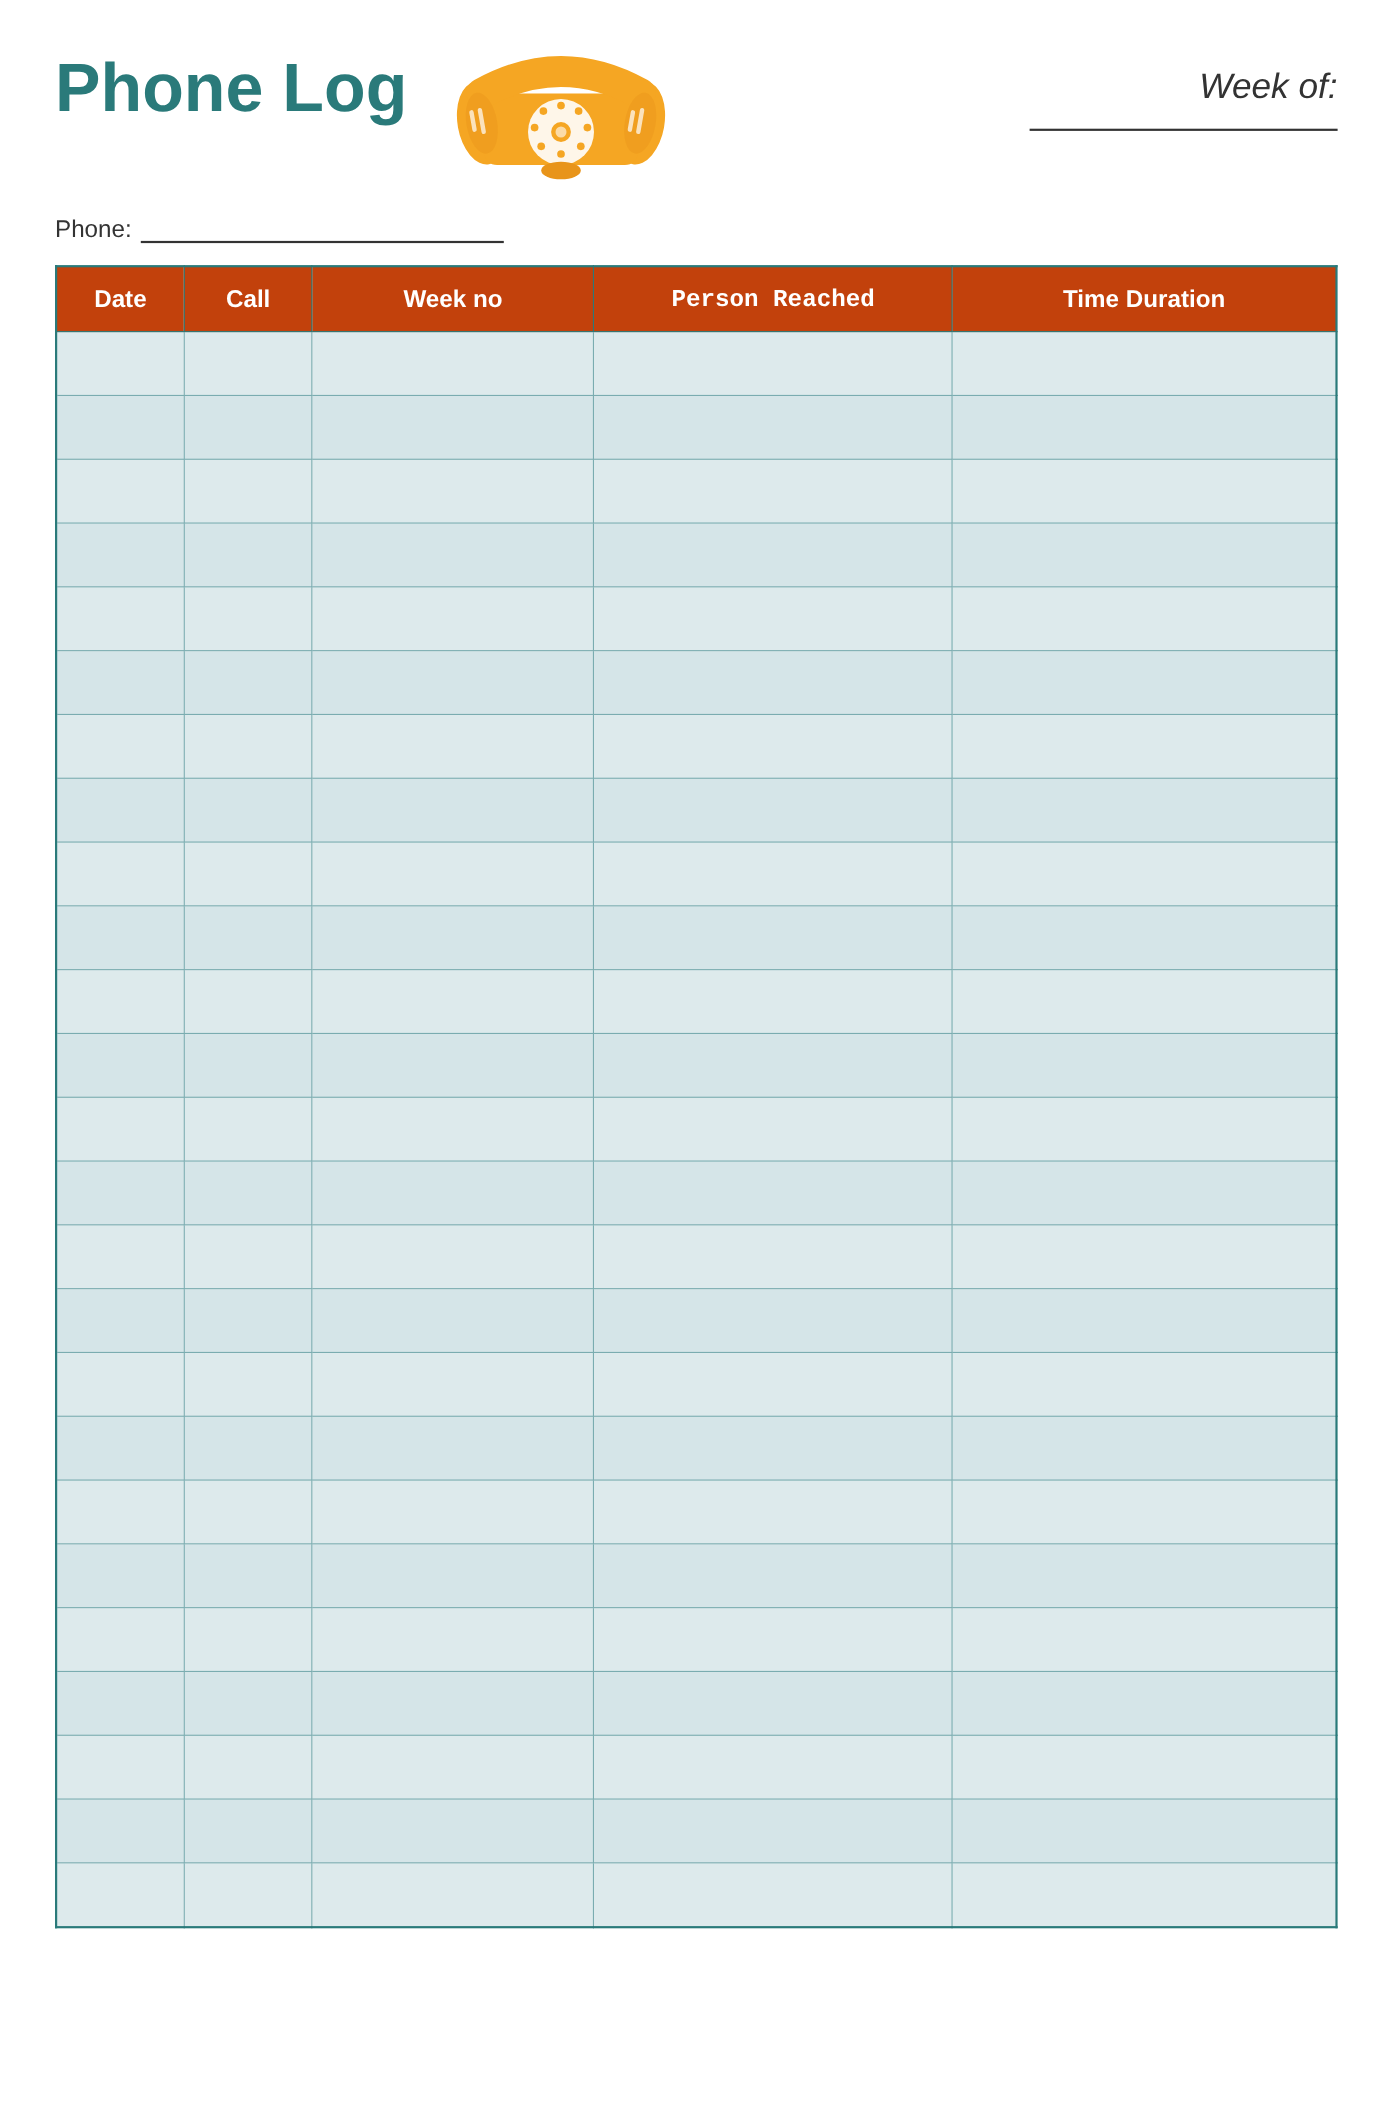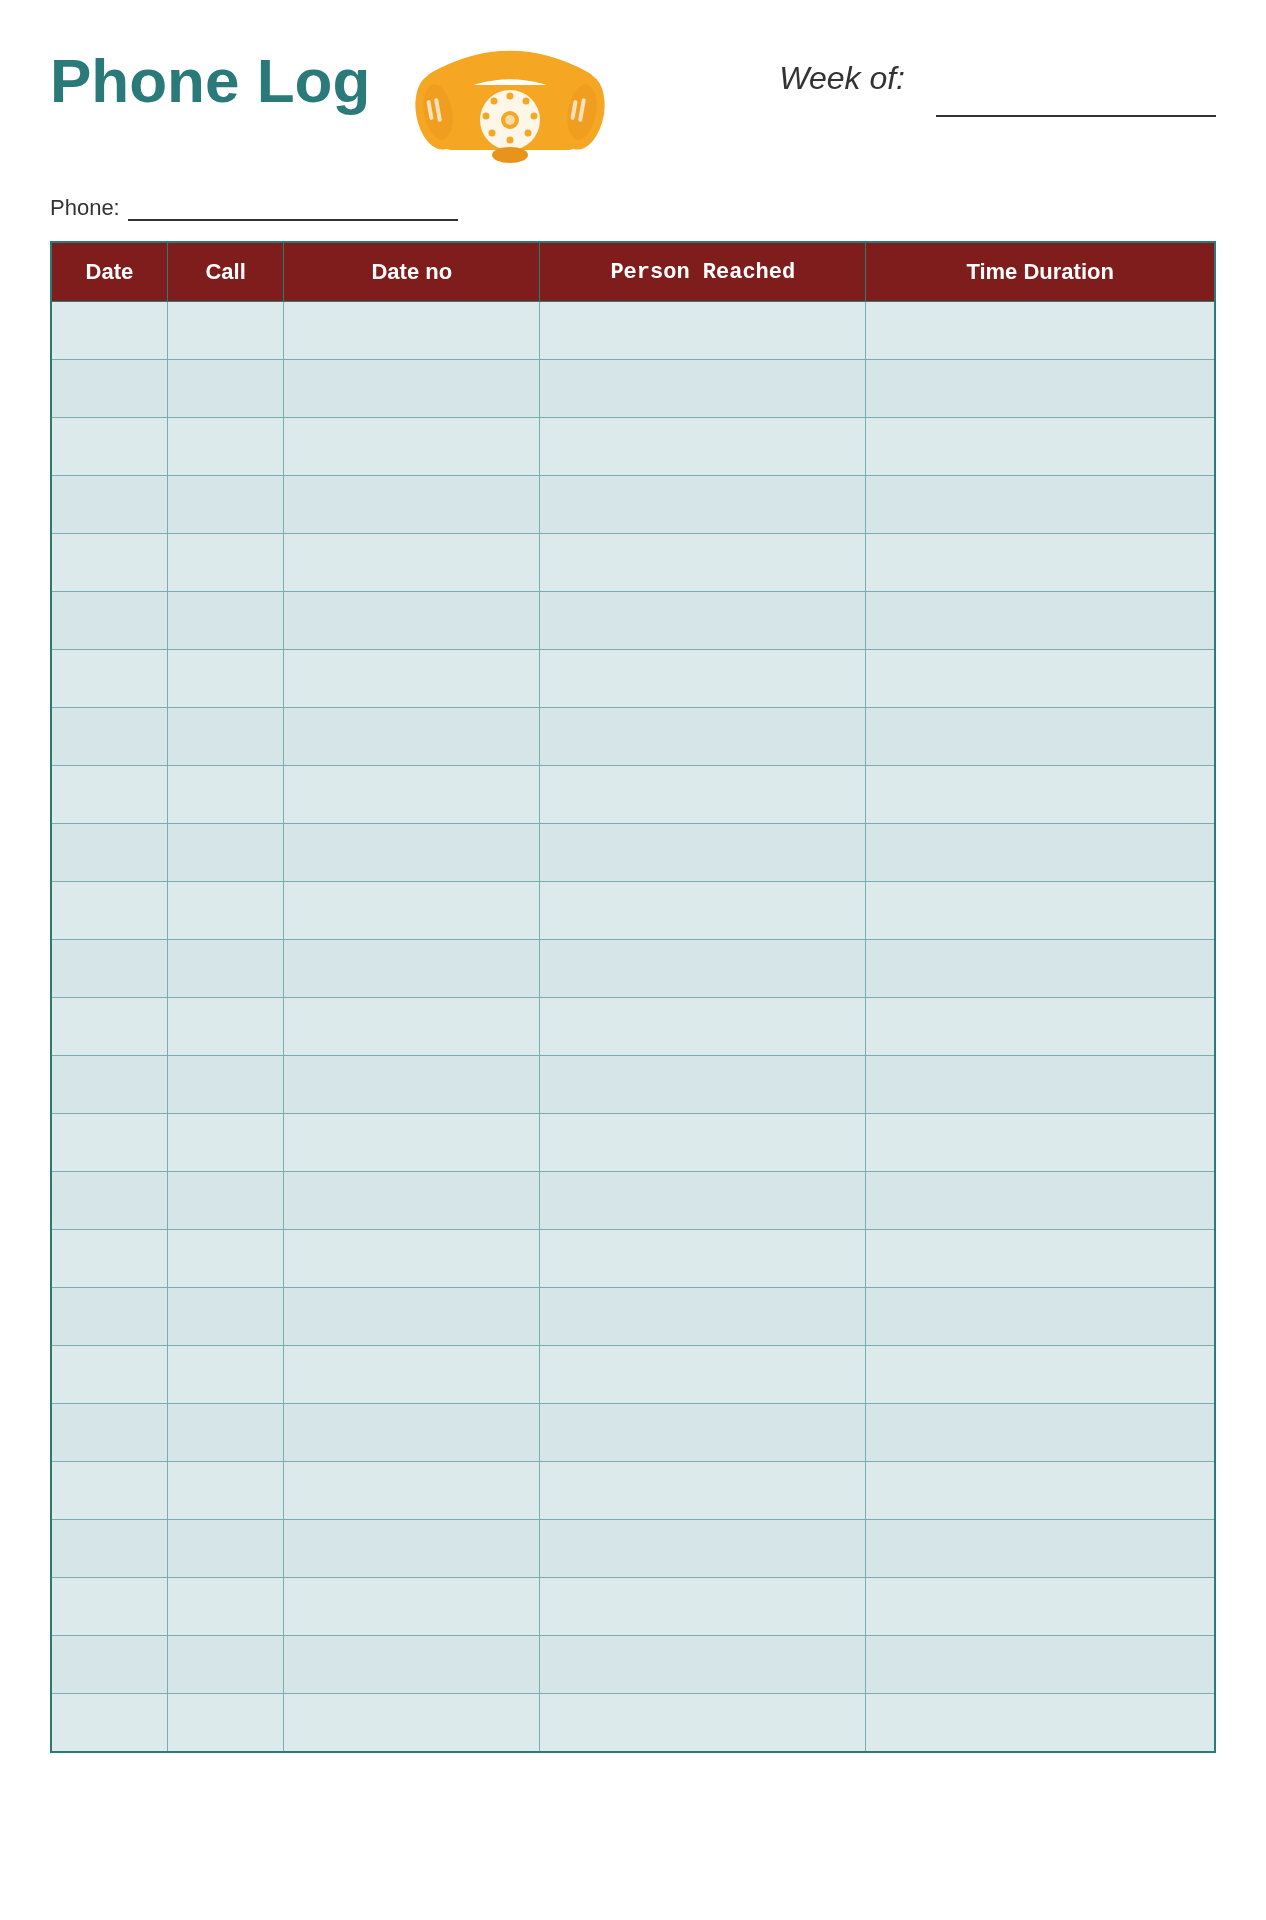--- a/index.html
+++ b/index.html
@@ -38,25 +38,25 @@
       margin-right: auto;
     }
 
     .phone-svg {
       width: 200px;
       height: 145px;
     }
 
     .week-of-section {
       display: flex;
+      flex-direction: column;
       align-items: flex-end;
       justify-content: center;
       min-width: 300px;
       padding-top: 20px;
-      gap: 31px;
     }
 
     .week-of-label {
       font-size: 32px;
       color: #333;
       font-style: italic;
       margin-bottom: 20px;
     }
 
     .week-line {
@@ -89,21 +89,21 @@
       align-items: flex-end;
     }
 
     table {
       width: 100%;
       border-collapse: collapse;
       border: 2px solid #2a7a7a;
     }
 
     thead tr {
-      background-color: #7f1d1d;
+      background-color: #c2410c;
     }
 
     thead th {
       color: #fff;
       font-size: 22px;
       font-weight: bold;
       padding: 16px 10px;
       text-align: center;
       border: 1px solid #2a7a7a;
     }
@@ -182,21 +182,21 @@
     <span class="name-label">Phone:</span>
     <span class="name-line">&nbsp;&nbsp;&nbsp;&nbsp;&nbsp;&nbsp;&nbsp;&nbsp;&nbsp;&nbsp;&nbsp;&nbsp;&nbsp;&nbsp;&nbsp;&nbsp;&nbsp;&nbsp;&nbsp;&nbsp;&nbsp;&nbsp;&nbsp;&nbsp;&nbsp;&nbsp;</span>
   </div>
 </div>
 
 <table>
   <thead>
     <tr>
       <th class="col-date">Date</th>
       <th class="col-time">Call</th>
-      <th class="col-phone">Date no</th>
+      <th class="col-phone">Week no</th>
       <th class="col-person">Person Reached</th>
       <th class="col-duration">Time Duration</th>
     </tr>
   </thead>
   <tbody id="table-body">
   <tr>
         <td></td>
         <td></td>
         <td></td>
         <td></td>

